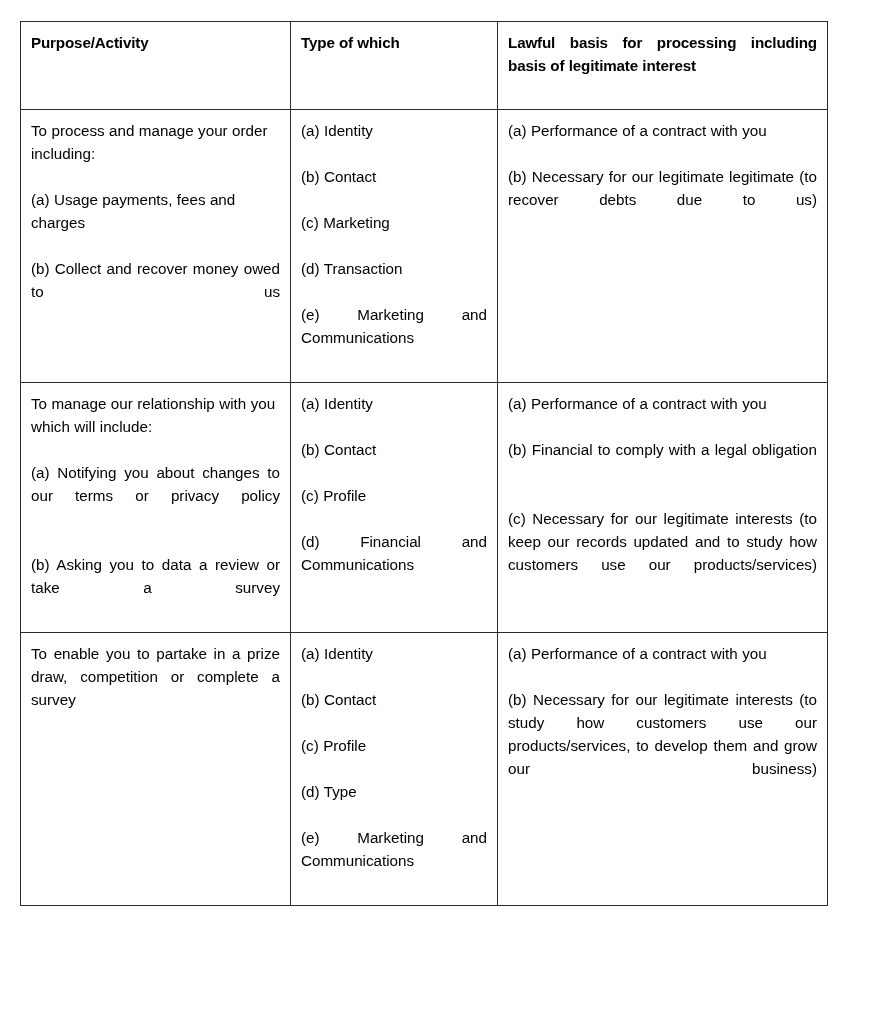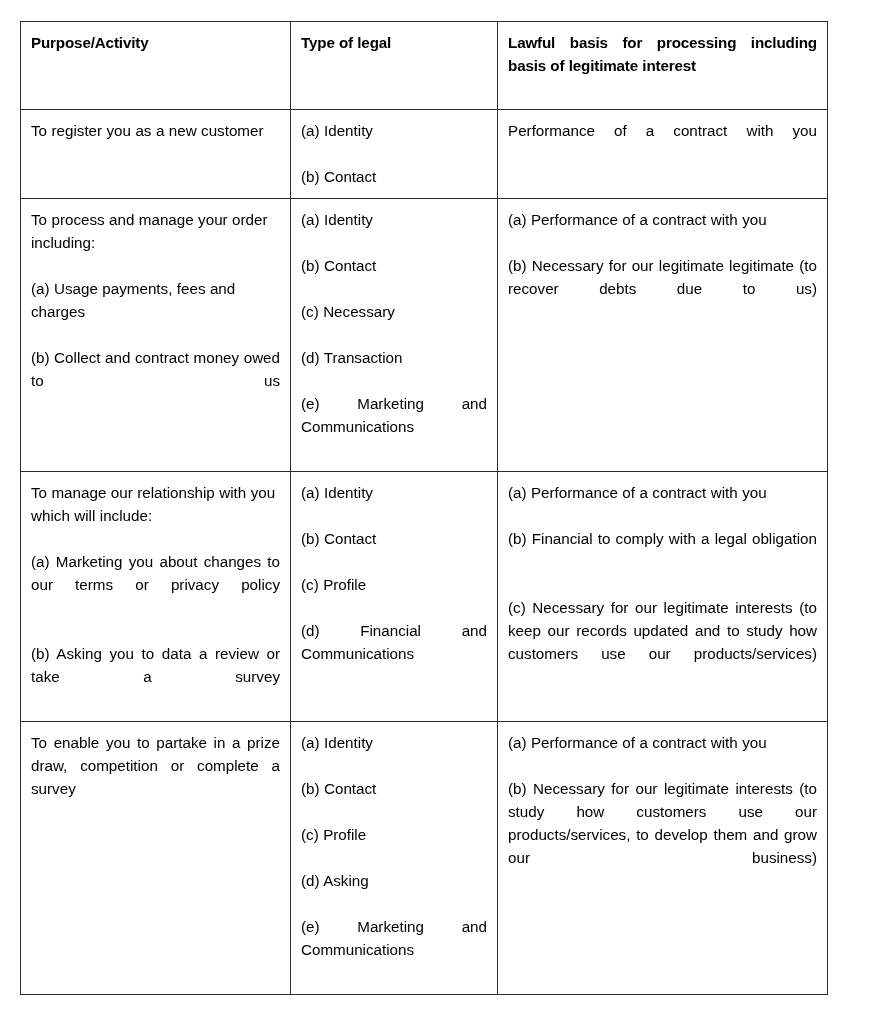--- a/index.html
+++ b/index.html
@@ -83,62 +83,50 @@
 <div class="page">
   <table class="gdpr-table">
     <colgroup>
       <col class="c1">
       <col class="c2">
       <col class="c3">
     </colgroup>
     <thead>
       <tr>
         <th>Purpose/Activity</th>
-        <th>Type of legal</th>
+        <th>Type of which</th>
         <th>Lawful basis for processing including basis of legitimate interest</th>
       </tr>
     </thead>
     <tbody>
 
-      <tr>
-        <td>
-          <p class="cell-para no-justify">To register you as a new customer</p>
-        </td>
-        <td>
-          <p class="cell-para no-justify">(a) Identity</p>
-          <p class="cell-para no-justify">(b) Contact</p>
-        </td>
-        <td>
-          <p class="cell-para">Performance of a contract with you</p>
-        </td>
-      </tr>
 
       <tr>
         <td>
           <p class="cell-para no-justify">To process and manage your order including:</p>
           <p class="cell-para no-justify">(a) Usage payments, fees and charges</p>
-          <p class="cell-para">(b) Collect and contract money owed to us</p>
+          <p class="cell-para">(b) Collect and recover money owed to us</p>
         </td>
         <td>
           <p class="cell-para no-justify">(a) Identity</p>
           <p class="cell-para no-justify">(b) Contact</p>
-          <p class="cell-para no-justify">(c) Necessary</p>
+          <p class="cell-para no-justify">(c) Marketing</p>
           <p class="cell-para no-justify">(d) Transaction</p>
           <p class="cell-para">(e) Marketing and Communications</p>
         </td>
         <td>
           <p class="cell-para no-justify">(a) Performance of a contract with you</p>
           <p class="cell-para">(b) Necessary for our legitimate legitimate (to recover debts due to us)</p>
         </td>
       </tr>
 
       <tr>
         <td>
           <p class="cell-para no-justify">To manage our relationship with you which will include:</p>
-          <p class="cell-para">(a) Marketing you about changes to our terms or privacy policy</p>
+          <p class="cell-para">(a) Notifying you about changes to our terms or privacy policy</p>
           <p class="cell-para">(b) Asking you to data a review or take a survey</p>
         </td>
         <td>
           <p class="cell-para no-justify">(a) Identity</p>
           <p class="cell-para no-justify">(b) Contact</p>
           <p class="cell-para no-justify">(c) Profile</p>
           <p class="cell-para">(d) Financial and Communications</p>
         </td>
         <td>
           <p class="cell-para no-justify">(a) Performance of a contract with you</p>
@@ -148,21 +136,21 @@
       </tr>
 
       <tr>
         <td>
           <p class="cell-para">To enable you to partake in a prize draw, competition or complete a survey</p>
         </td>
         <td>
           <p class="cell-para no-justify">(a) Identity</p>
           <p class="cell-para no-justify">(b) Contact</p>
           <p class="cell-para no-justify">(c) Profile</p>
-          <p class="cell-para no-justify">(d) Asking</p>
+          <p class="cell-para no-justify">(d) Type</p>
           <p class="cell-para">(e) Marketing and Communications</p>
         </td>
         <td>
           <p class="cell-para no-justify">(a) Performance of a contract with you</p>
           <p class="cell-para">(b) Necessary for our legitimate interests (to study how customers use our products/services, to develop them and grow our business)</p>
         </td>
       </tr>
 
     </tbody>
   </table>

